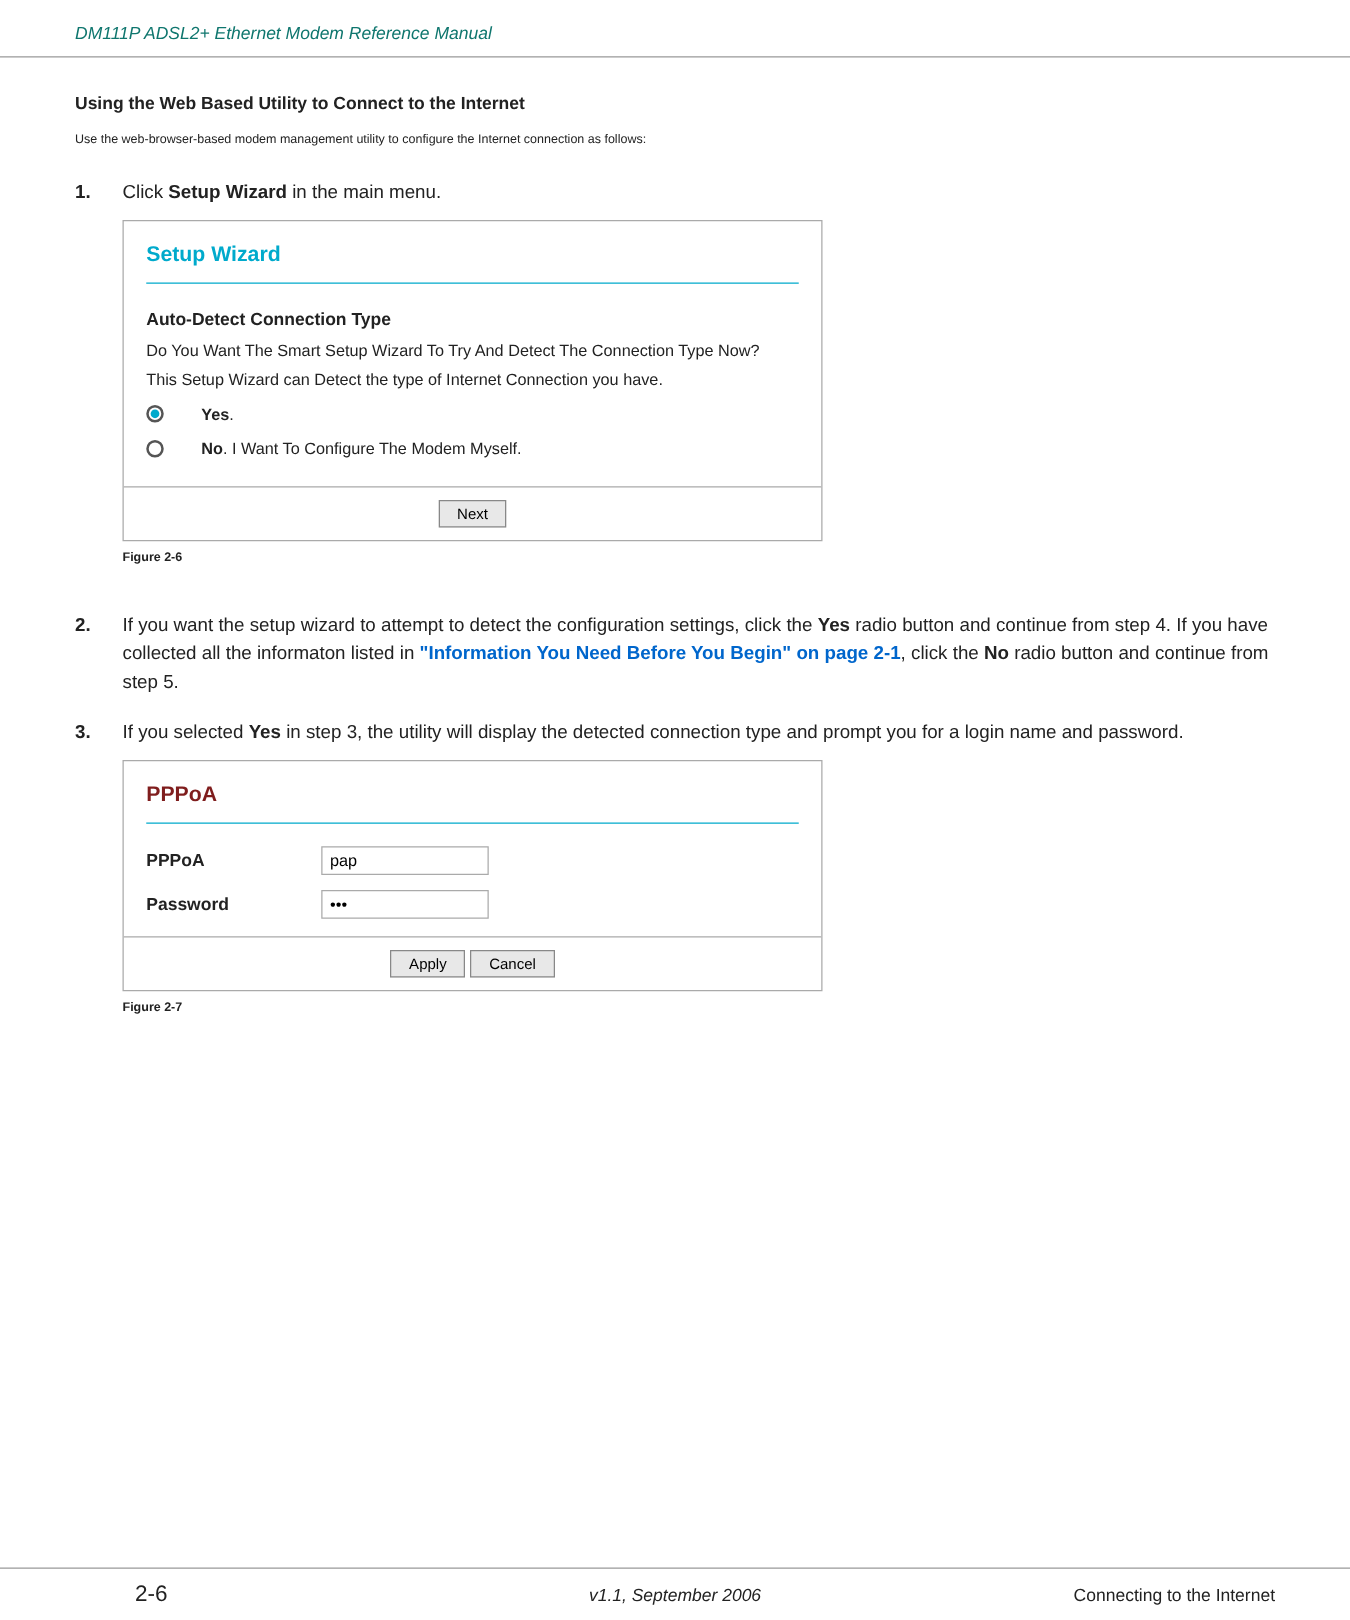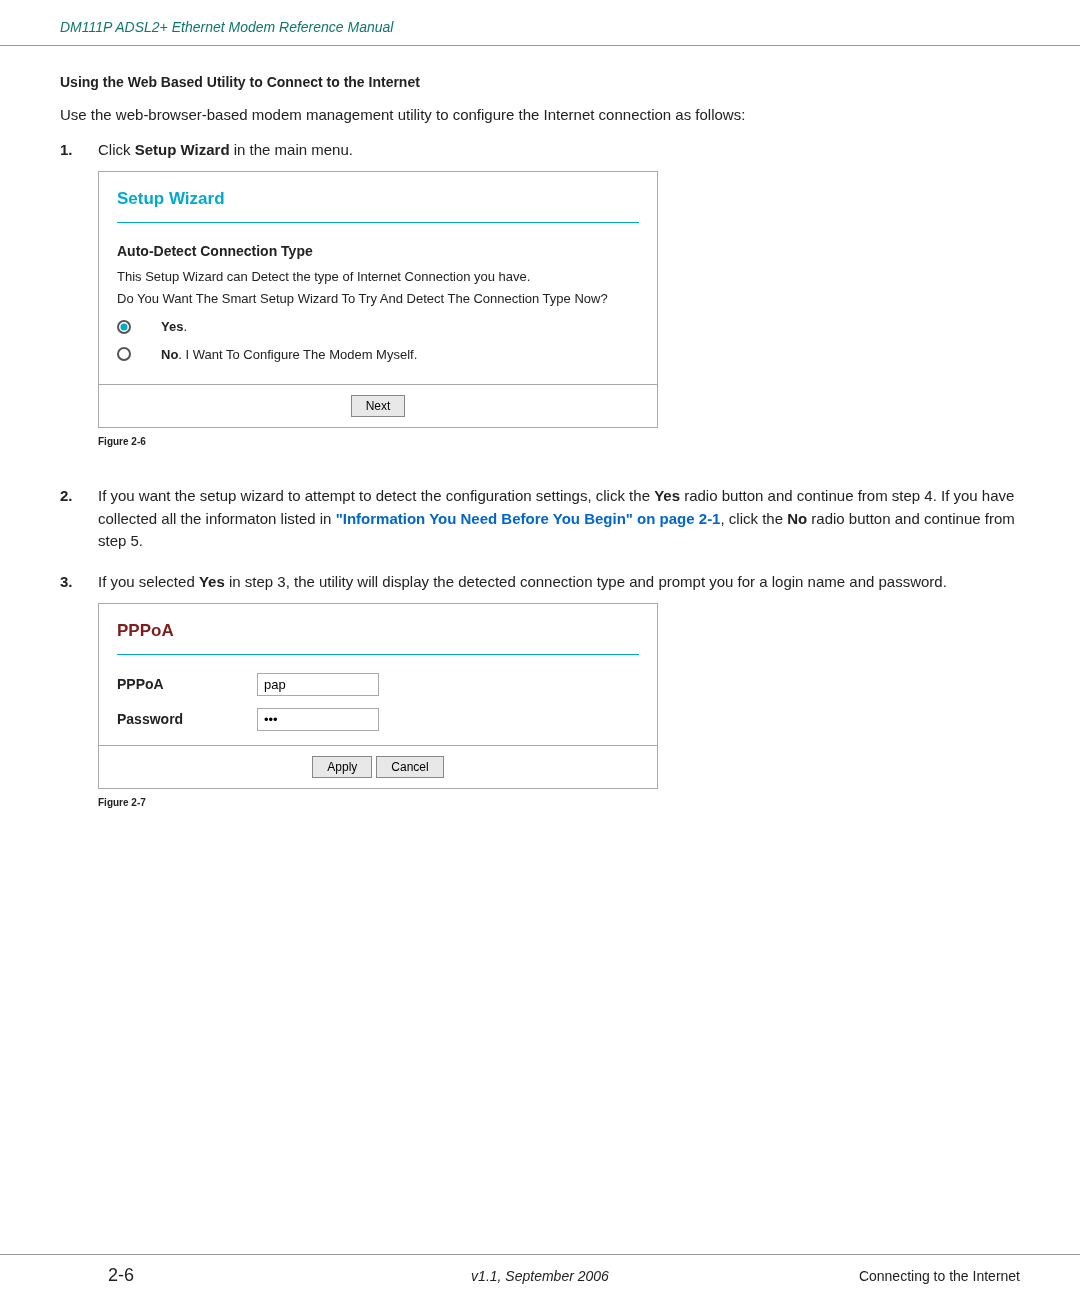--- a/index.html
+++ b/index.html
@@ -34,22 +34,22 @@
       color: #0f766e;
     }
 
     .section-title {
       font-size: 14px;
       font-weight: bold;
       margin-bottom: 14px;
     }
 
     .intro-text {
-      font-size: 15px;
-      margin-bottom: 12px;
+      font-size: 10px;
+      margin-bottom: 24px;
       line-height: 1.5;
     }
 
     .numbered-item {
       display: flex;
       margin-bottom: 18px;
       line-height: 1.5;
     }
 
     .numbered-item .num {
@@ -200,21 +200,21 @@
     .form-label {
       font-weight: bold;
       font-size: 14px;
       width: 140px;
     }
 
     .form-input {
       border: 1px solid #aaa;
       padding: 3px 6px;
       font-size: 13px;
-      width: 122px;
+      width: 134px;
       font-family: Arial, Helvetica, sans-serif;
     }
 
     .pppoa-footer {
       border-top: 1px solid #aaa;
       padding: 10px 18px;
       display: flex;
       justify-content: center;
       gap: 4px;
       margin-top: 14px;
@@ -281,22 +281,22 @@
       <span class="num">1.</span>
       <div class="item-content">
         <span>Click </span><span class="bold">Setup Wizard</span><span> in the main menu.</span>
 
         
         <div class="ui-box">
           <div class="ui-box-title">Setup Wizard</div>
           <hr class="ui-box-divider">
           <div class="ui-box-body">
             <div class="ui-box-section-title">Auto-Detect Connection Type</div>
+            <div class="ui-box-text">Do You Want The Smart Setup Wizard To Try And Detect The Connection Type Now?</div>
             <div class="ui-box-text">This Setup Wizard can Detect the type of Internet Connection you have.</div>
-            <div class="ui-box-text">Do You Want The Smart Setup Wizard To Try And Detect The Connection Type Now?</div>
 
             <div class="radio-row">
               <span class="radio-icon selected"></span>
               <span class="radio-text"><span class="bold">Yes</span>.</span>
             </div>
 
             <div class="radio-row">
               <span class="radio-icon"></span>
               <span class="radio-text"><span class="bold">No</span>. I Want To Configure The Modem Myself.</span>
             </div>

